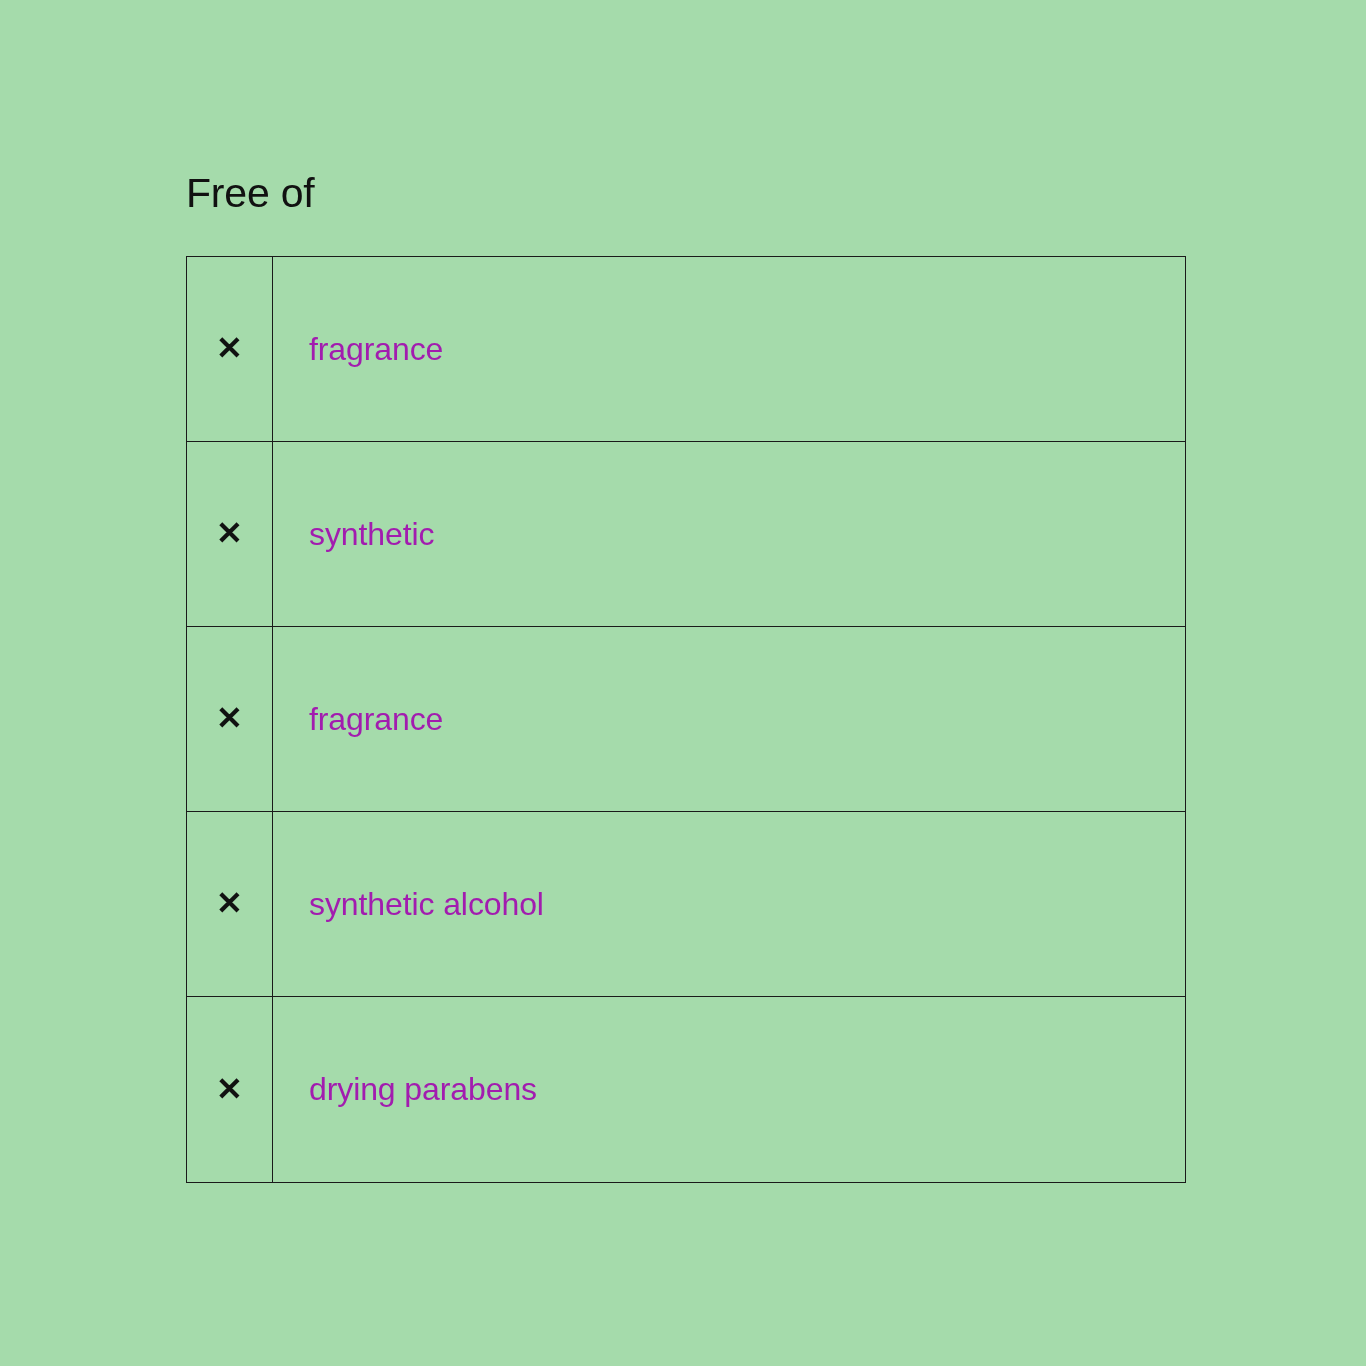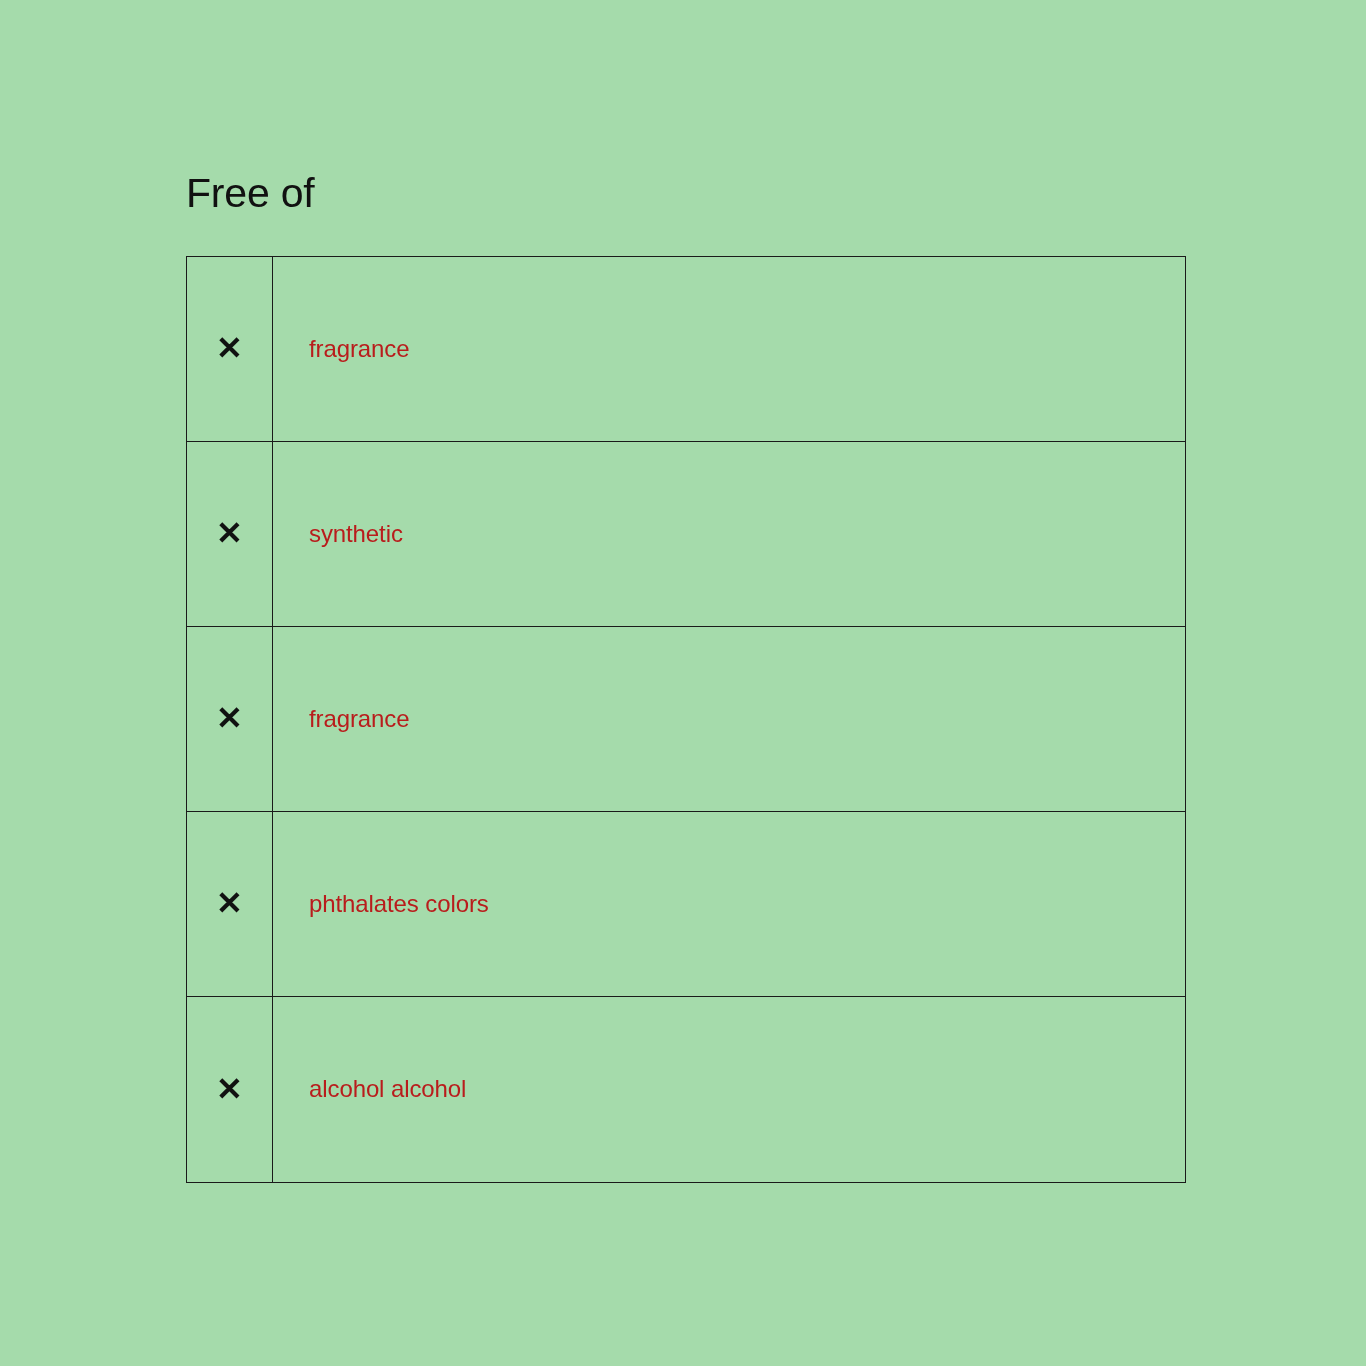--- a/index.html
+++ b/index.html
@@ -67,22 +67,22 @@
     transform: translateY(-1px);
   }
   .cell-label {
     flex: 1 1 auto;
     display: flex;
     align-items: center;
     padding-left: 36px;
     box-sizing: border-box;
   }
   .label-text {
-    font-size: 24px;
-    color: #b91c1c;
+    font-size: 32px;
+    color: #a21caf;
     letter-spacing: -0.1px;
     line-height: 1.2;
   }
 </style>
 </head>
 <body>
 
 <div class="page">
 
   <div class="heading">Free of</div>
@@ -114,27 +114,27 @@
       <div class="cell-label">
         <span class="label-text">fragrance</span>
       </div>
     </div>
 
     <div class="row">
       <div class="cell-icon">
         <span class="x-icon">✕</span>
       </div>
       <div class="cell-label">
-        <span class="label-text">phthalates colors</span>
+        <span class="label-text">synthetic alcohol</span>
       </div>
     </div>
 
     <div class="row">
       <div class="cell-icon">
         <span class="x-icon">✕</span>
       </div>
       <div class="cell-label">
-        <span class="label-text">alcohol alcohol</span>
+        <span class="label-text">drying parabens</span>
       </div>
     </div>
 
   </div>
 </div>
 
 </body></html>

